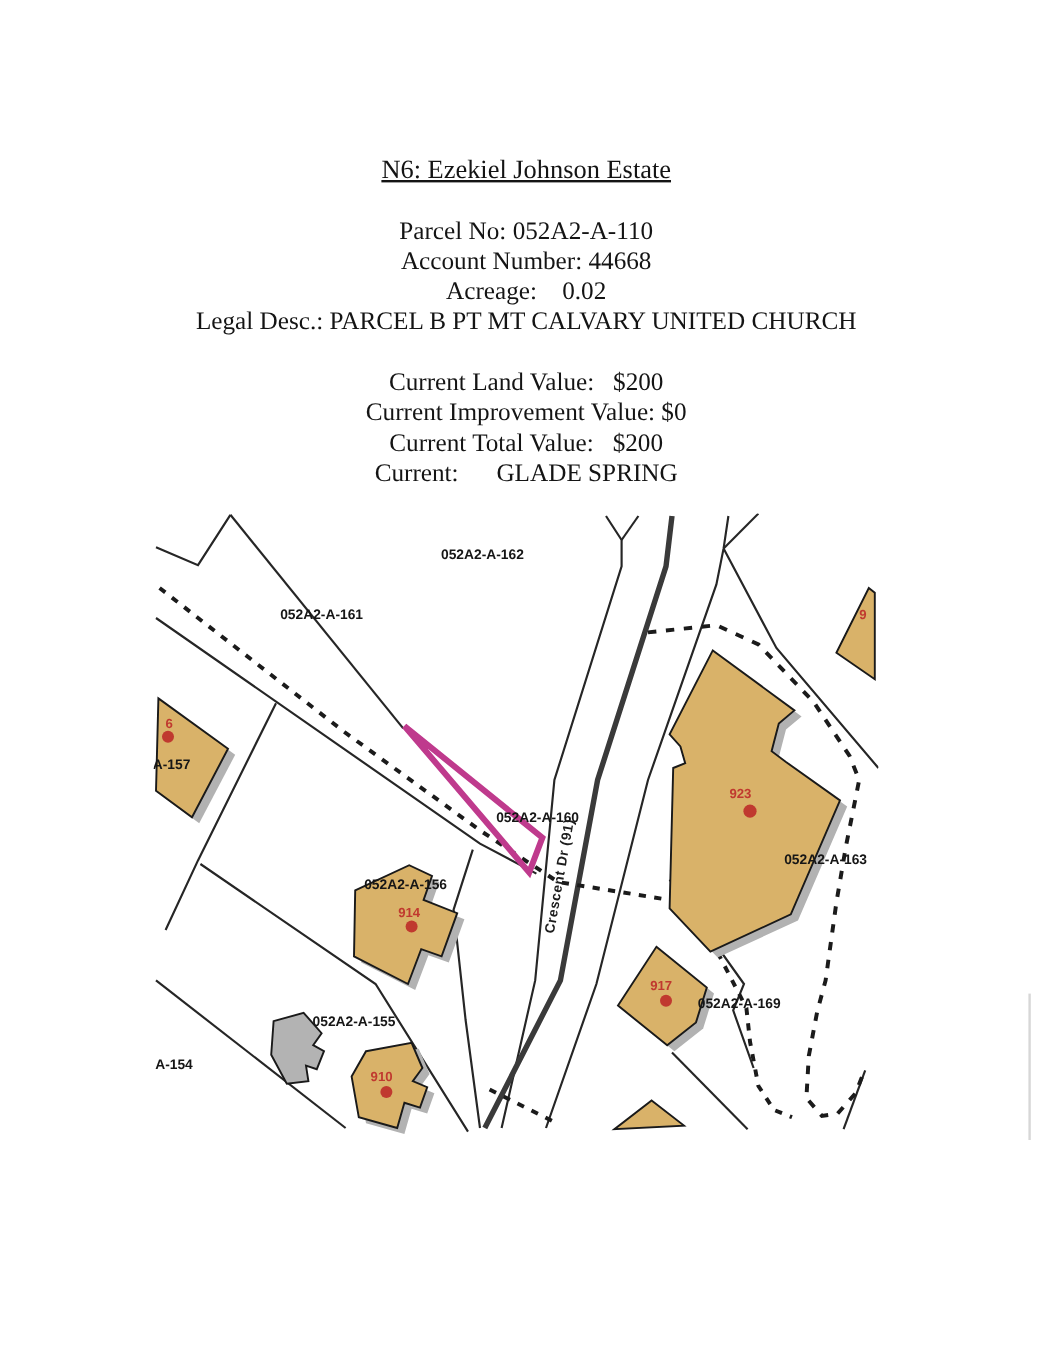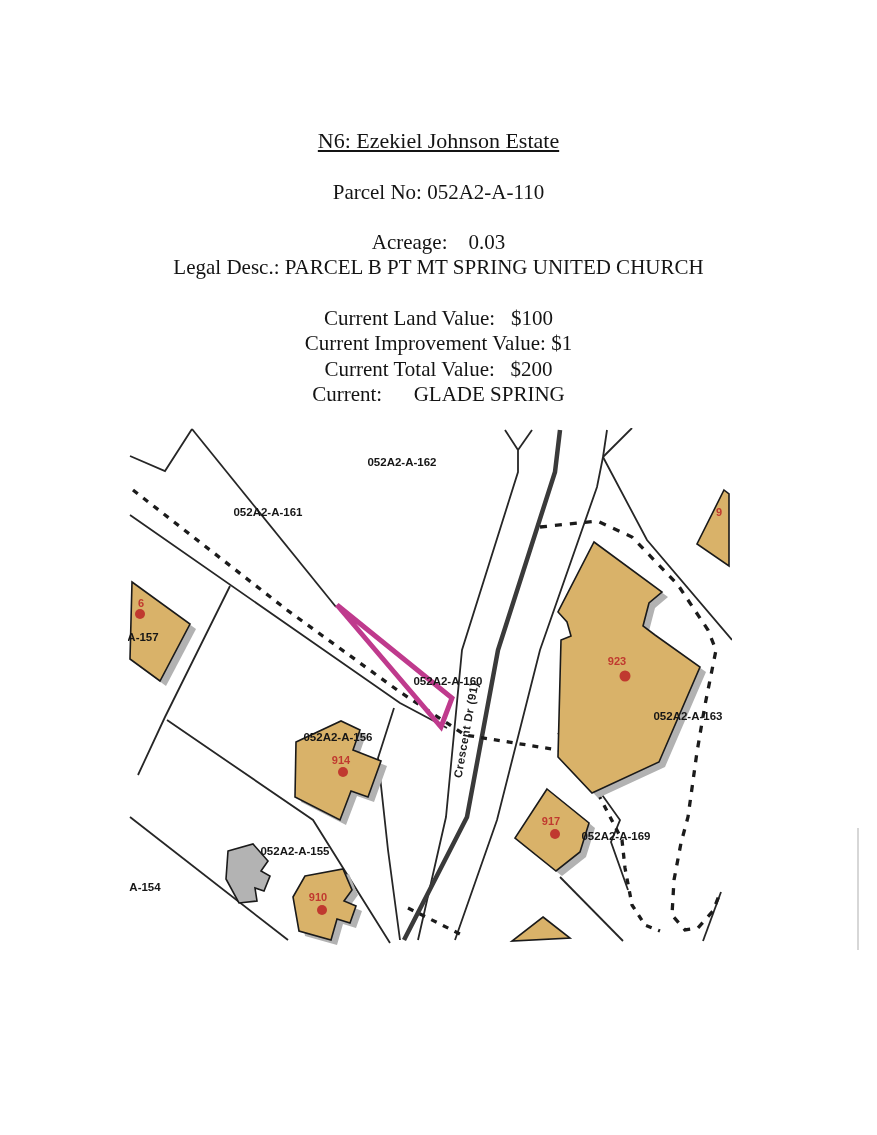--- a/index.html
+++ b/index.html
@@ -45,25 +45,26 @@
   .artifact{position:absolute;background:#c9c9c9;}
 </style>
 </head>
 <body>
 
 <div class="page">
 
   <div class="docline doc-title" style="top:128px">N6: Ezekiel Johnson Estate</div>
 
   <div class="docline" style="top:180px">Parcel No: 052A2-A-110</div>
-  <div class="docline" style="top:230px">Acreage:    0.03</div>
-  <div class="docline" style="top:255px">Legal Desc.: PARCEL B PT MT SPRING UNITED CHURCH</div>
+  <div class="docline" style="top:205px">Account Number: 44668</div>
+  <div class="docline" style="top:230px">Acreage:    0.02</div>
+  <div class="docline" style="top:255px">Legal Desc.: PARCEL B PT MT CALVARY UNITED CHURCH</div>
 
-  <div class="docline" style="top:306px">Current Land Value:   $100</div>
-  <div class="docline" style="top:331px">Current Improvement Value: $1</div>
+  <div class="docline" style="top:306px">Current Land Value:   $200</div>
+  <div class="docline" style="top:331px">Current Improvement Value: $0</div>
   <div class="docline" style="top:357px">Current Total Value:   $200</div>
   <div class="docline" style="top:382px">Current:      GLADE SPRING</div>
 
   <svg class="map-svg" width="604" height="520" viewBox="0 0 604 520">
 
     <g>
       <polyline class="thin" points="64,1 37,43 2,28"></polyline>
       <line class="thin" x1="64" y1="1" x2="208" y2="179"></line>
       <polyline class="thin" points="2,87 272,275 319,300"></polyline>
       <polyline class="thin" points="102,158 37,289 10,347"></polyline>

